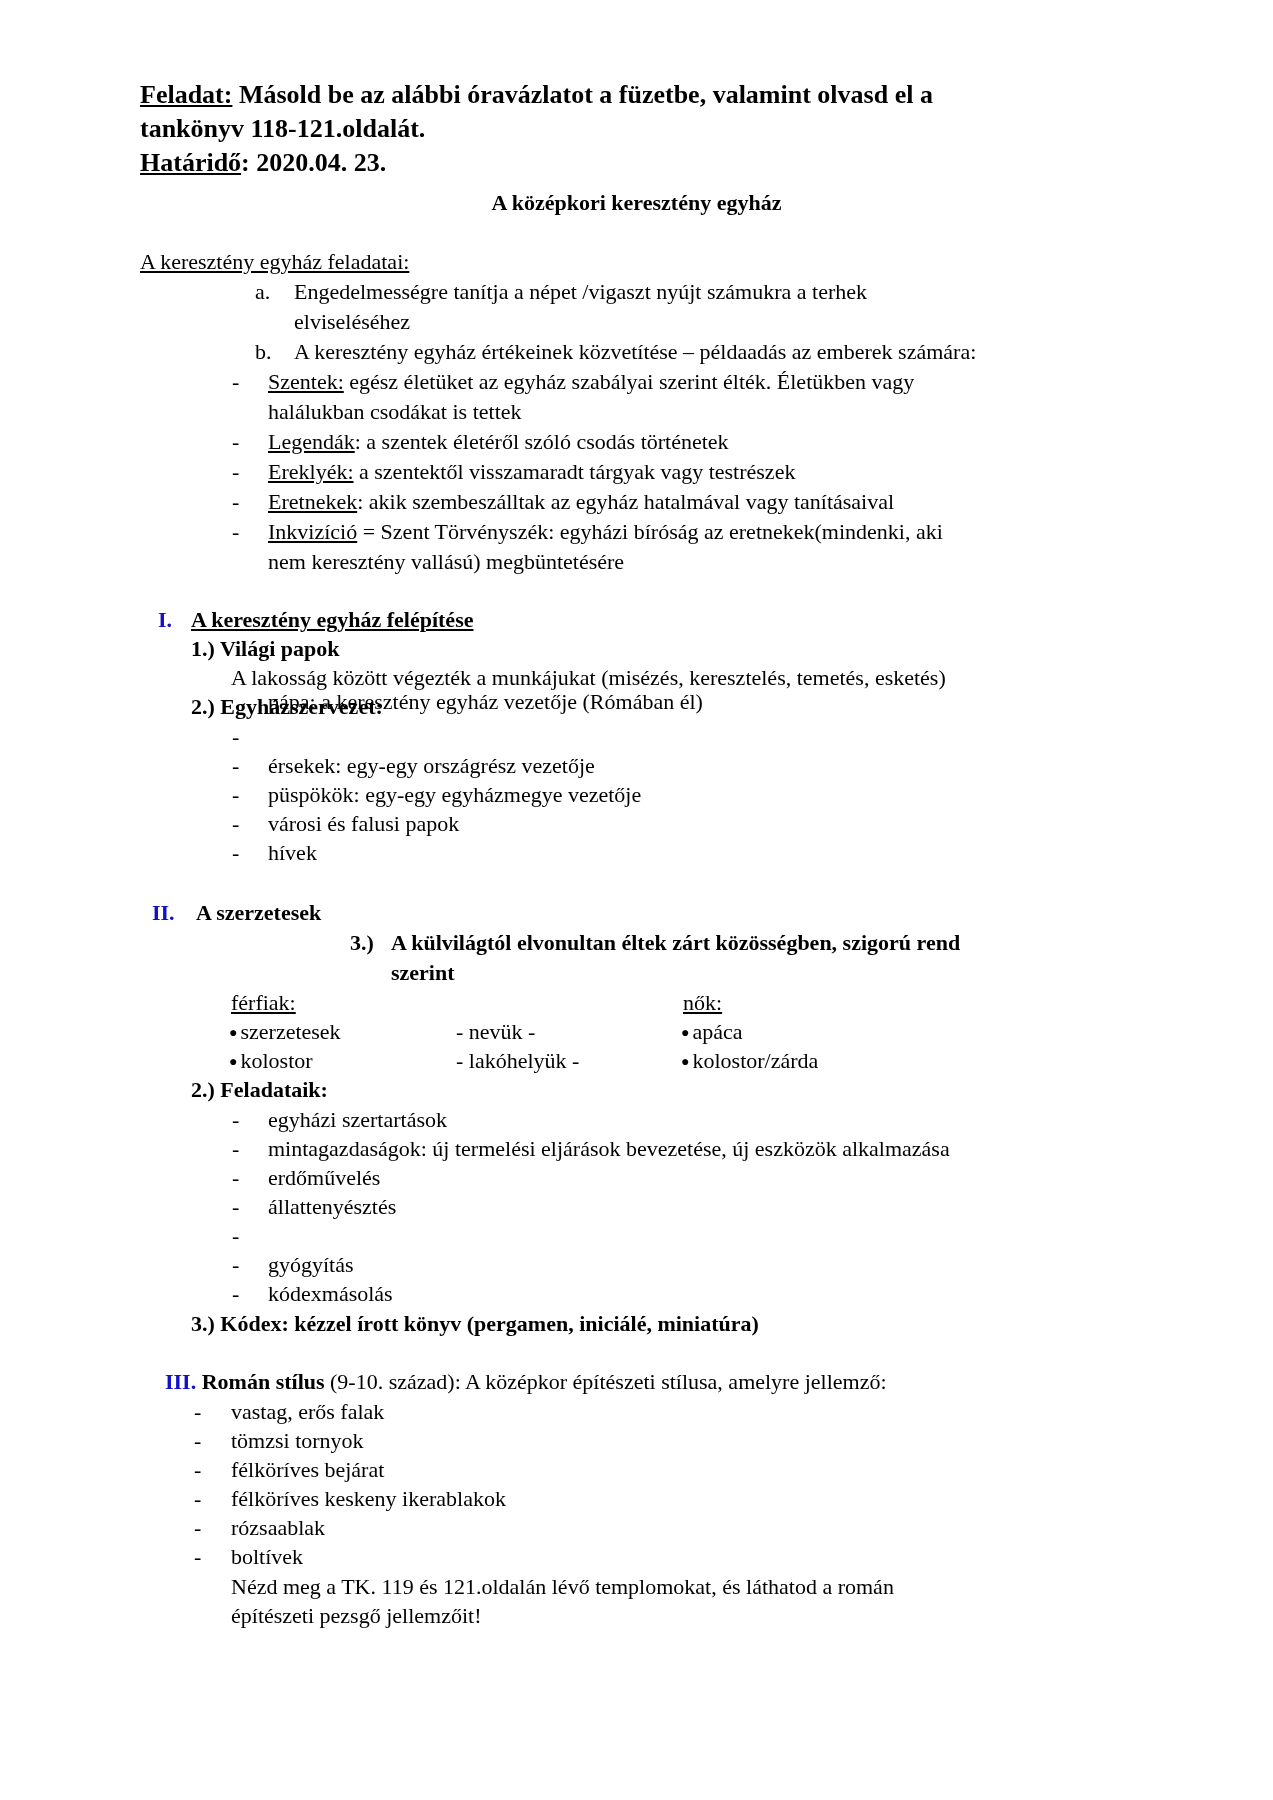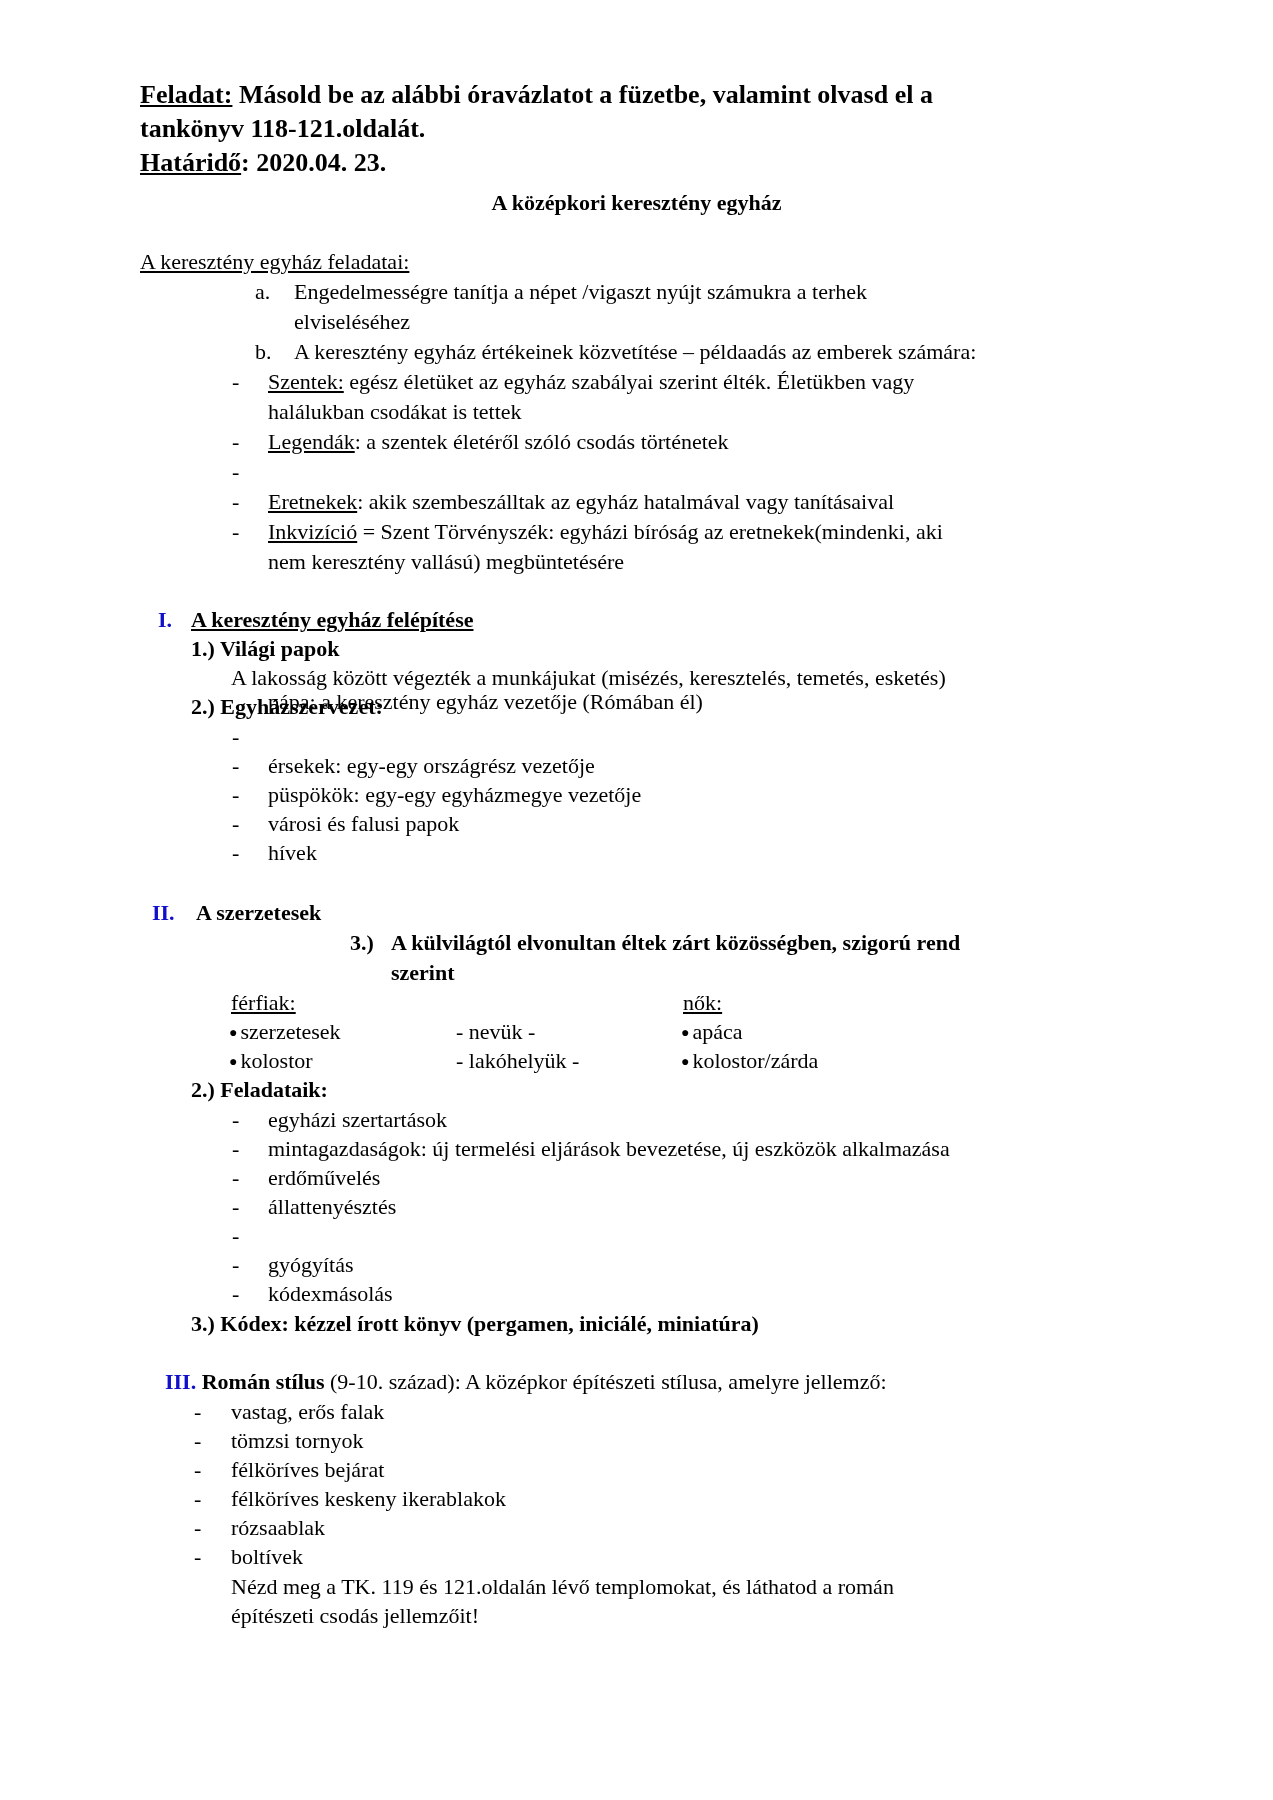--- a/index.html
+++ b/index.html
@@ -36,20 +36,21 @@
   <div class="line" style="left:294px; top:337px;">A keresztény egyház értékeinek közvetítése – példaadás az emberek számára:</div>
 
   <div class="line" style="left:232px; top:367px;">-</div>
   <div class="line" style="left:268px; top:367px;"><span class="u">Szentek:</span><span> egész életüket az egyház szabályai szerint élték. Életükben vagy</span></div>
   <div class="line" style="left:268px; top:397px;font-family:Liberation Serif, serif;">halálukban csodákat is tettek</div>
 
   <div class="line" style="left:232px; top:427px;">-</div>
   <div class="line" style="left:268px; top:427px;"><span class="u">Legendák</span><span>: a szentek életéről szóló csodás történetek</span></div>
 
   <div class="line" style="left:232px; top:457px;">-</div>
+  <div class="line" style="left:268px; top:457px;"><span class="u">Ereklyék:</span><span> a szentektől visszamaradt tárgyak vagy testrészek</span></div>
 
   <div class="line" style="left:232px; top:487px;">-</div>
   <div class="line" style="left:268px; top:487px;"><span class="u">Eretnekek</span><span>: akik szembeszálltak az egyház hatalmával vagy tanításaival</span></div>
 
   <div class="line" style="left:232px; top:517px;">-</div>
   <div class="line" style="left:268px; top:517px;"><span class="u">Inkvizíció</span><span> = Szent Törvényszék: egyházi bíróság az eretnekek(mindenki, aki</span></div>
   <div class="line" style="left:268px; top:547px;">nem keresztény vallású) megbüntetésére</div>
 
   <div class="line roman" style="left:158px; top:605px;">I.</div>
   <div class="line bold u" style="left:191px; top:605px;">A keresztény egyház felépítése</div>
@@ -112,14 +113,14 @@
   <div class="line" style="left:194px; top:1455px;">-</div>
   <div class="line" style="left:231px; top:1455px;">félköríves bejárat</div>
   <div class="line" style="left:194px; top:1484px;">-</div>
   <div class="line" style="left:231px; top:1484px;">félköríves keskeny ikerablakok</div>
   <div class="line" style="left:194px; top:1513px;">-</div>
   <div class="line" style="left:231px; top:1513px;">rózsaablak</div>
   <div class="line" style="left:194px; top:1542px;">-</div>
   <div class="line" style="left:231px; top:1542px;">boltívek</div>
 
   <div class="line" style="left:231px; top:1572px;">Nézd meg a TK. 119 és 121.oldalán lévő templomokat, és láthatod a román</div>
-  <div class="line" style="left:231px; top:1601px;">építészeti csodás jellemzőit!</div>
+  <div class="line" style="left:231px; top:1601px;">építészeti pezsgő jellemzőit!</div>
 </div>
 
 </body></html>

